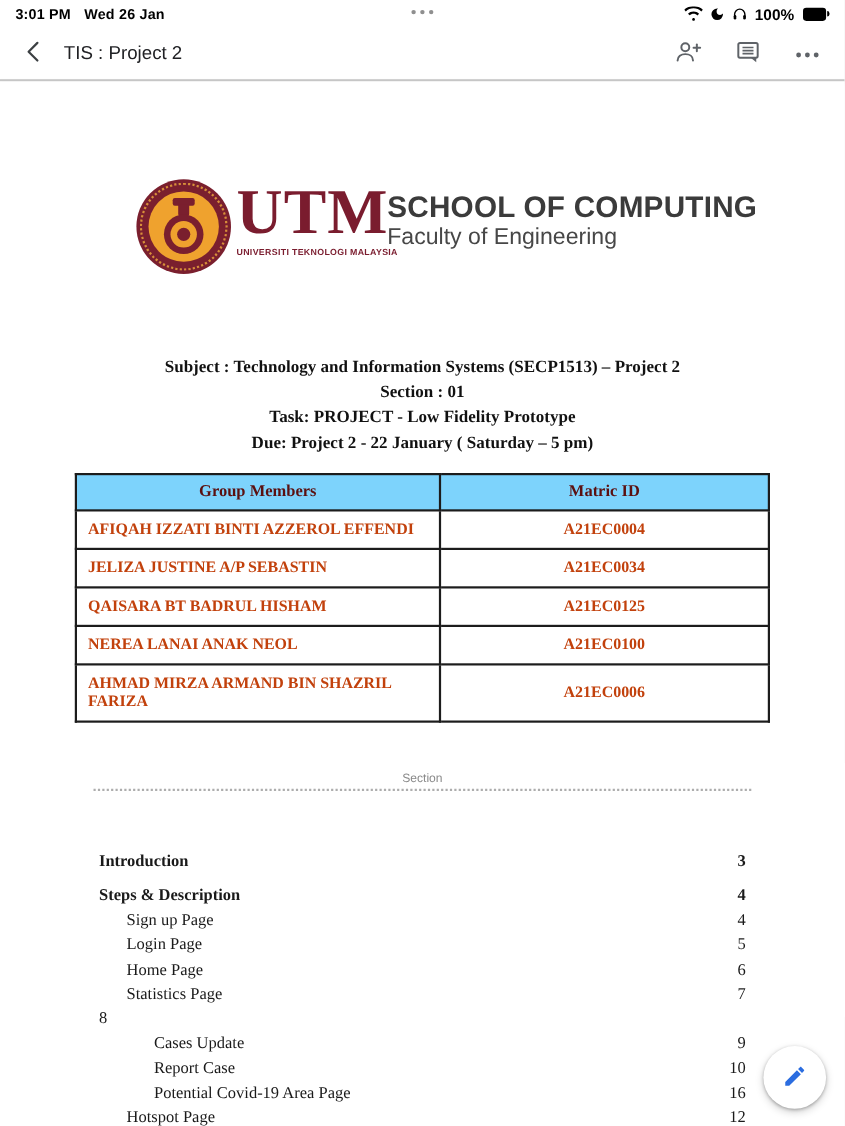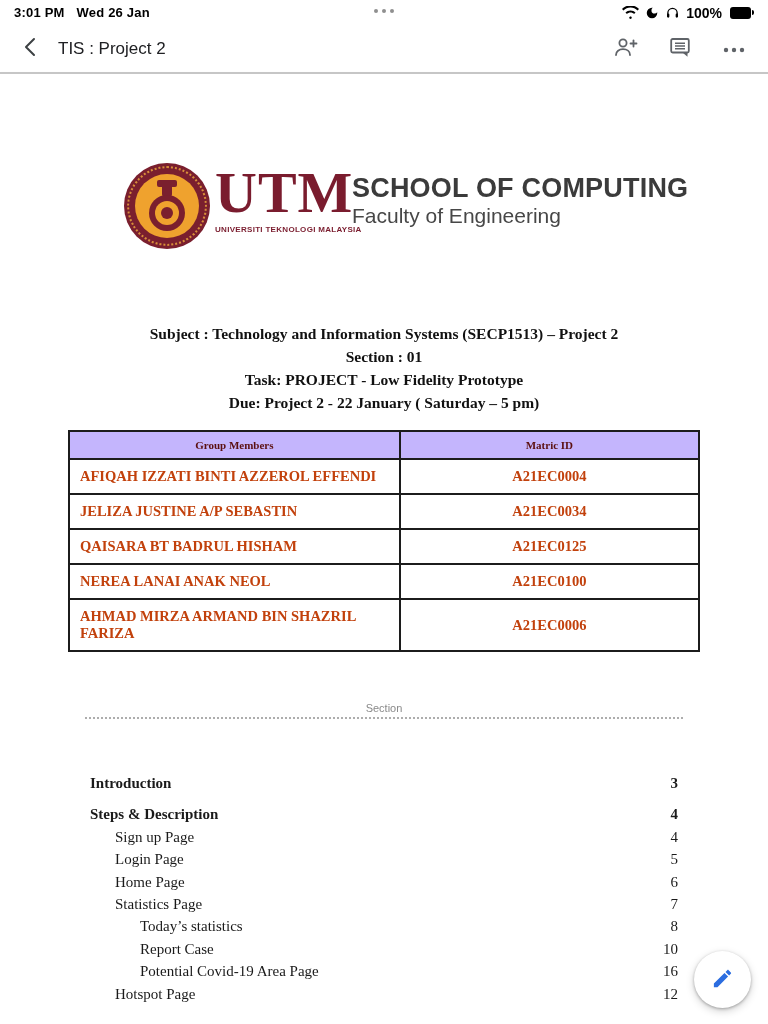--- a/index.html
+++ b/index.html
@@ -55,21 +55,21 @@
 
   
   .subject-block{position:absolute;top:248px;left:0;right:0;text-align:center;
                  font-family:"Liberation Serif",serif;font-weight:bold;font-size:15.5px;
                  line-height:23px;color:#111;}
 
   
   .members-table{position:absolute;top:356px;left:68px;width:632px;border-collapse:collapse;
                  font-family:"Liberation Serif",serif;}
   .members-table th,.members-table td{border:2px solid #1c1c1c;}
-  .members-table th{background:#c4b5fd;color:#5b1010;font-size:11px;font-weight:bold;
+  .members-table th{background:#7dd3fc;color:#5b1010;font-size:15px;font-weight:bold;
                     text-align:center;padding:7px 6px;}
   .members-table td{font-size:14.5px;font-weight:bold;color:#c2410c;padding:8px 10px;}
   .members-table td.cell-name{width:52.5%;text-align:left;line-height:17px;}
   .members-table td.cell-id{width:47.5%;text-align:center;}
 
   
   .section-break{position:absolute;top:624px;left:85px;width:598px;text-align:center;}
   .section-break .sb-label{display:inline-block;font-size:11px;color:#8a8a8a;line-height:13px;}
   .section-break .sb-line{margin-top:1px;border-bottom:2px dotted #adadad;height:0;}
 
@@ -256,22 +256,25 @@
         </div>
         <div class="toc-entry level-1">
           <span class="toc-label">Home Page</span>
           <span class="toc-page">6</span>
         </div>
         <div class="toc-entry level-1">
           <span class="toc-label">Statistics Page</span>
           <span class="toc-page">7</span>
         </div>
         <div class="toc-entry level-2">
-          <span class="toc-label">Today’s statistics</span>
           <span class="toc-page">8</span>
+        </div>
+        <div class="toc-entry level-2">
+          <span class="toc-label">Cases Update</span>
+          <span class="toc-page">9</span>
         </div>
         <div class="toc-entry level-2">
           <span class="toc-label">Report Case</span>
           <span class="toc-page">10</span>
         </div>
         <div class="toc-entry level-2">
           <span class="toc-label">Potential Covid-19 Area Page</span>
           <span class="toc-page">16</span>
         </div>
         <div class="toc-entry level-1">

